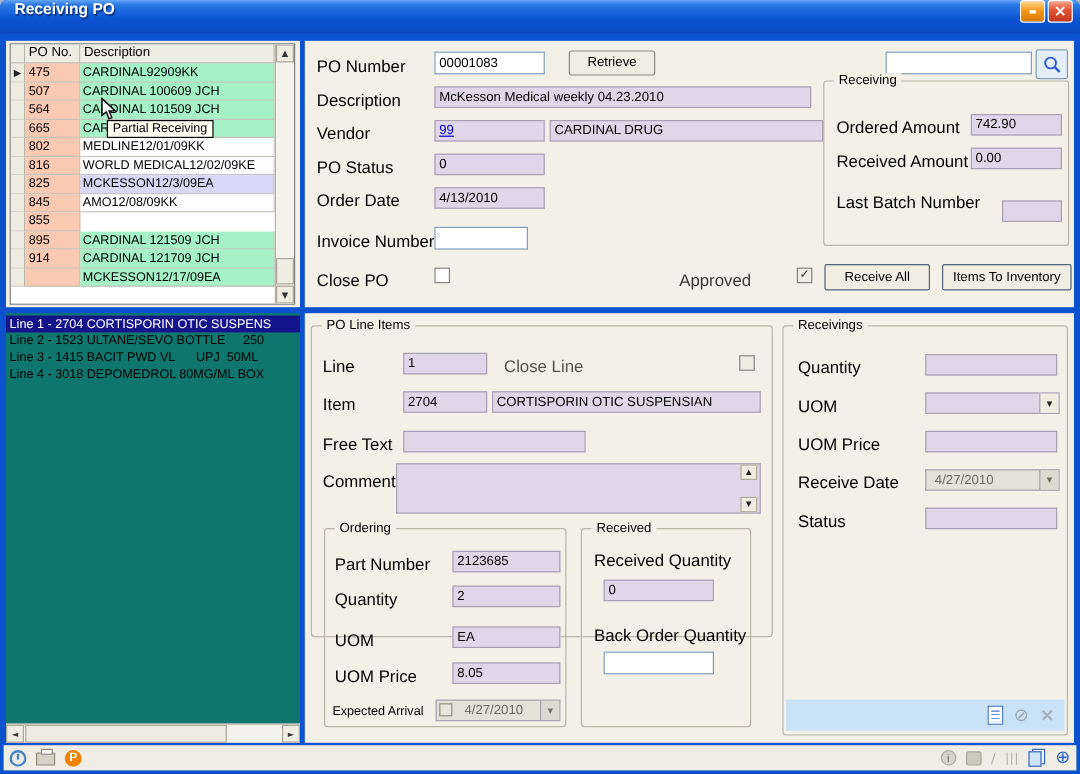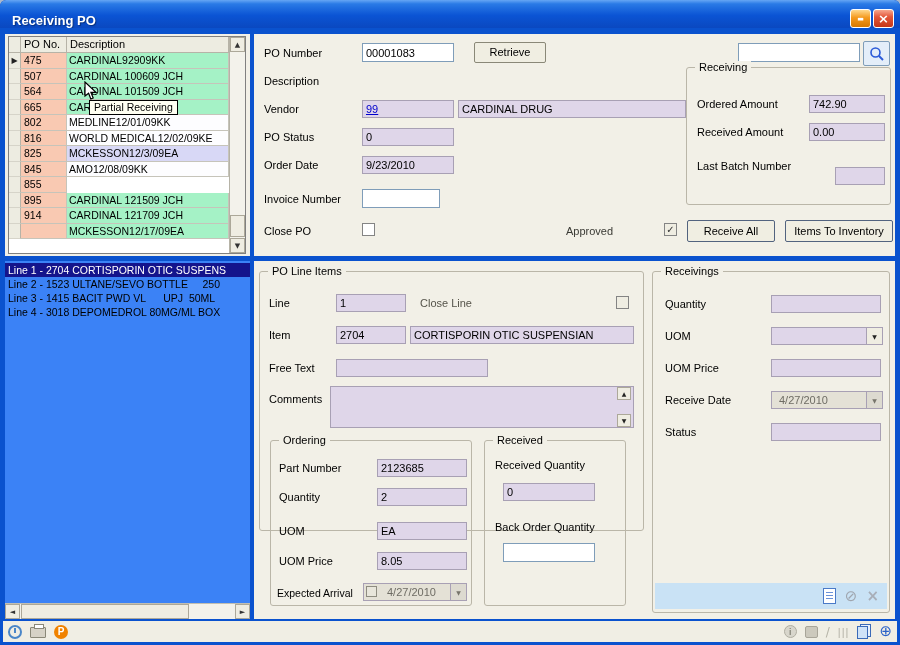--- a/index.html
+++ b/index.html
@@ -1,50 +1,50 @@
 <!DOCTYPE html>
 <html><head>
 <meta charset="utf-8">
 <style>
 *{margin:0;padding:0;box-sizing:border-box}
 body{width:900px;height:645px;font-family:"Liberation Sans",sans-serif;font-size:11px;background:#AAB8CC;overflow:hidden}
 .glyph{font-family:"DejaVu Sans",sans-serif}
 .window{position:relative;width:900px;height:645px;background:#0A52CE;border-radius:6px 6px 0 0;overflow:hidden}
-.titlebar{position:absolute;left:0;top:0;right:0;height:28px;background:linear-gradient(180deg,#66A6F4 0%,#2A7AE6 14%,#0B54D4 55%,#0A48C0 100%);display:flex;align-items:flex-end;padding:0 6px;border-radius:6px 6px 0 0}
+.titlebar{position:absolute;left:0;top:0;right:0;height:28px;background:linear-gradient(180deg,#66A6F4 0%,#2A7AE6 14%,#0B54D4 55%,#0A48C0 100%);display:flex;align-items:flex-start;padding:0 6px;border-radius:6px 6px 0 0}
 .title{color:#fff;font-weight:bold;font-size:13px;padding-left:6px;text-shadow:1px 1px 1px #06307E}
 .tb-btns{margin-left:auto;display:flex;gap:2px}
 .tbtn{width:21px;height:19px;border:1px solid #fff;border-radius:3px;display:flex;align-items:center;justify-content:center;color:#fff;cursor:default}
 .tbtn.min{background:linear-gradient(180deg,#FFD98E,#F59A1E 45%,#D87800);font-size:7px}
 .tbtn.cls{background:linear-gradient(180deg,#F6A78E,#E4573A 40%,#C33518);font-size:13px;font-weight:bold}
 .content{position:absolute;left:3px;right:3px;top:28px;bottom:24px;background:#0A52CE}
 .panel{position:absolute;background:#F2F0E7}
 .grid-panel{left:2px;top:6px;width:245px;height:222px}
 .form-panel{left:251px;top:6px;right:2px;height:222px}
-.list-panel{left:2px;top:233px;width:245px;bottom:2px;background:#3b82f6}
+.list-panel{left:2px;top:233px;width:245px;bottom:2px;background:#0f766e}
 .detail-panel{left:251px;top:233px;right:2px;bottom:2px}
 .statusbar{position:absolute;left:3px;right:3px;bottom:3px;height:21px;background:#F0EEE4;display:flex;align-items:center;padding:0 5px;gap:8px}
 
 .grid{position:absolute;left:3px;top:2px;width:238px;height:218px;background:#FFF;border:1px solid #808080;display:flex;overflow:hidden}
 .gtable{flex:1;overflow:hidden}
 .ghead{display:flex;height:16px}
 .gh{background:#EDECE1;border-right:1px solid #B6B3A7;border-bottom:1px solid #B6B3A7;font-size:11px;padding:1px 3px;white-space:nowrap;overflow:hidden}
 .gmarkh{width:12px}.gpoh{width:46px}.gdesch{flex:1}
 .grow{display:flex;height:15.5px}
 .gmark{width:12px;background:#EDECE1;border-right:1px solid #B6B3A7;border-bottom:1px solid #D6D4C9;font-size:8px;color:#222;display:flex;align-items:center;justify-content:center}
 .gpo{width:46px;background:#F9C9B2;border-right:1px solid #C6C4BA;border-bottom:1px solid #C6C4BA;font-size:10.5px;padding:0 3px;line-height:14.5px}
 .gdesc{flex:1;border-right:1px solid #C6C4BA;border-bottom:1px solid #C6C4BA;font-size:10.5px;padding:0 2px;line-height:14.5px;white-space:nowrap;overflow:hidden}
 .hl-green{background:#A5F2C6}.hl-white{background:#FDFDFF}.hl-lav{background:#D8D8F6}
 .vscroll{width:16px;background:#F3F2EB;border-left:1px solid #B6B3A7;position:relative}
 .sbtn{position:absolute;left:0;width:15px;height:15px;background:#EFEDE2;border:1px solid #ACA899;font-size:7px;display:flex;align-items:center;justify-content:center;color:#333}
 .sbtn.up{top:0}.sbtn.down{bottom:0}
 .sthumb{position:absolute;left:0;width:15px;height:22px;bottom:16px;background:#EFEDE2;border:1px solid #ACA899}
 .tooltip{position:absolute;left:84px;top:66px;background:#FFFFF2;border:1px solid #000;font-size:10.5px;padding:0 4px;line-height:13px;z-index:6;white-space:nowrap}
 .cursor{position:absolute;left:79px;top:47px;z-index:7;pointer-events:none}
 
-.flabel{position:absolute;font-size:11px;color:#000;white-space:nowrap}
+.flabel{position:absolute;font-size:14px;color:#000;white-space:nowrap}
 .lfield{position:absolute;background:#DFD6E9;border:1px solid #A8A0B4;font-size:11px;line-height:16px;padding:0 3px;height:18px;overflow:hidden;white-space:nowrap}
 .winput{position:absolute;background:#FFF;border:1px solid #7F9DB9;font-size:11px;padding:0 3px;height:19px;font-family:"Liberation Sans",sans-serif}
 .btn{position:absolute;background:#F0EEE2;border:1px solid #52637F;border-radius:2px;font-size:11px;color:#000;text-align:center;line-height:19px;cursor:default}
 .btn.soft{border-color:#8A8878}
 .group{position:absolute;border:1px solid #BAB6A8;border-radius:3px}
 .gtitle{position:absolute;top:-7px;left:8px;background:#F2F0E7;padding:0 4px;font-size:11px;white-space:nowrap}
 .cb{position:absolute;width:13px;height:13px;background:#FFF;border:1px solid #848484;font-size:10px;line-height:12px;text-align:center;color:#333}
 .cb.dis{background:#EFEDE2}
 .combo{position:absolute;height:18px;border:1px solid #A8A0B4;display:flex;background:#DFD6E9}
 .combo .ctext{flex:1;font-size:11px;line-height:16px;padding:0 7px;overflow:hidden;white-space:nowrap}
@@ -196,30 +196,31 @@
 
       <input class="winput" style="left: 484px; top: 9px; width: 122px;" value="">
       <div class="magbtn" style="left:609px;top:7px;width:27px;height:25px">
         <svg width="16" height="16" viewBox="0 0 16 16">
             <circle cx="6.5" cy="6.5" r="4.5" fill="none" stroke="#2A5AD8" stroke-width="1.6"></circle>
             <line x1="10" y1="10" x2="14" y2="14" stroke="#2A5AD8" stroke-width="2"></line>
           </svg>
       </div>
 
       <div class="flabel" style="left:10px;top:41px">Description</div>
+      <div class="lfield" style="left:108px;top:38px;width:314px">McKesson Medical weekly 04.23.2010</div>
 
       <div class="flabel" style="left:10px;top:69px">Vendor</div>
       <div class="lfield" style="left:108px;top:66px;width:92px"><span class="vendorlink">99</span></div>
       <div class="lfield" style="left:204px;top:66px;width:228px">CARDINAL DRUG</div>
 
       <div class="flabel" style="left:10px;top:97px">PO Status</div>
       <div class="lfield" style="left:108px;top:94px;width:92px">0</div>
 
       <div class="flabel" style="left:10px;top:125px">Order Date</div>
-      <div class="lfield" style="left:108px;top:122px;width:92px">9/23/2010</div>
+      <div class="lfield" style="left:108px;top:122px;width:92px">4/13/2010</div>
 
       <div class="flabel" style="left:10px;top:159px">Invoice Number</div>
       <input class="winput" style="left: 108px; top: 155px; width: 78px;" value="">
 
       <div class="flabel" style="left:10px;top:191px">Close PO</div>
       <div class="cb glyph" style="left:108px;top:189px"></div>
       <div class="flabel" style="left:312px;top:191px;color:#3A3A34">Approved</div>
       <div class="cb dis glyph" style="left:410px;top:189px">✓</div>
       <div class="btn" style="left:433px;top:186px;width:88px;height:22px;line-height:21px">Receive All</div>
       <div class="btn" style="left:531px;top:186px;width:108px;height:22px;line-height:21px">Items To Inventory</div>

